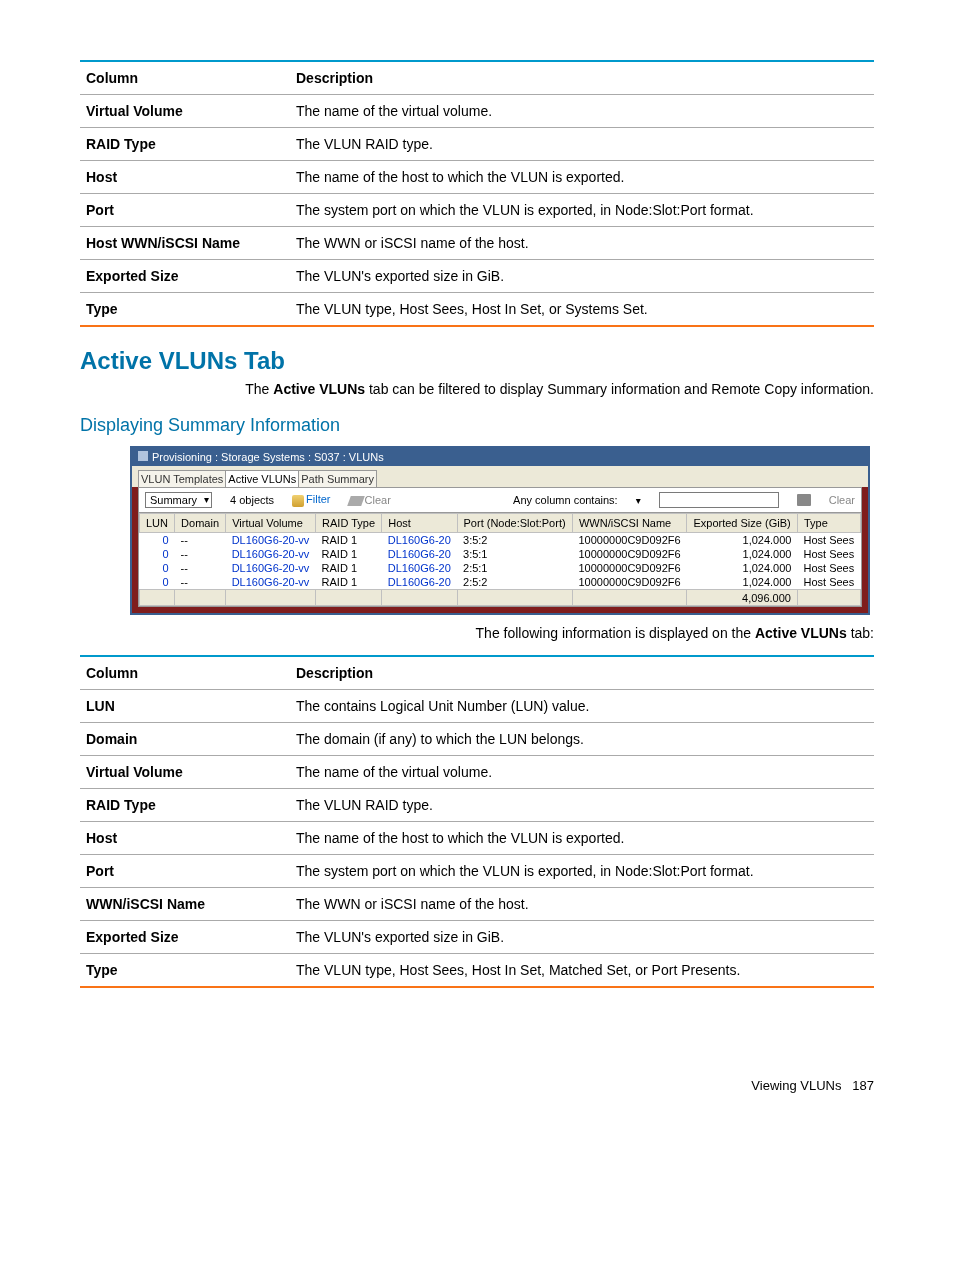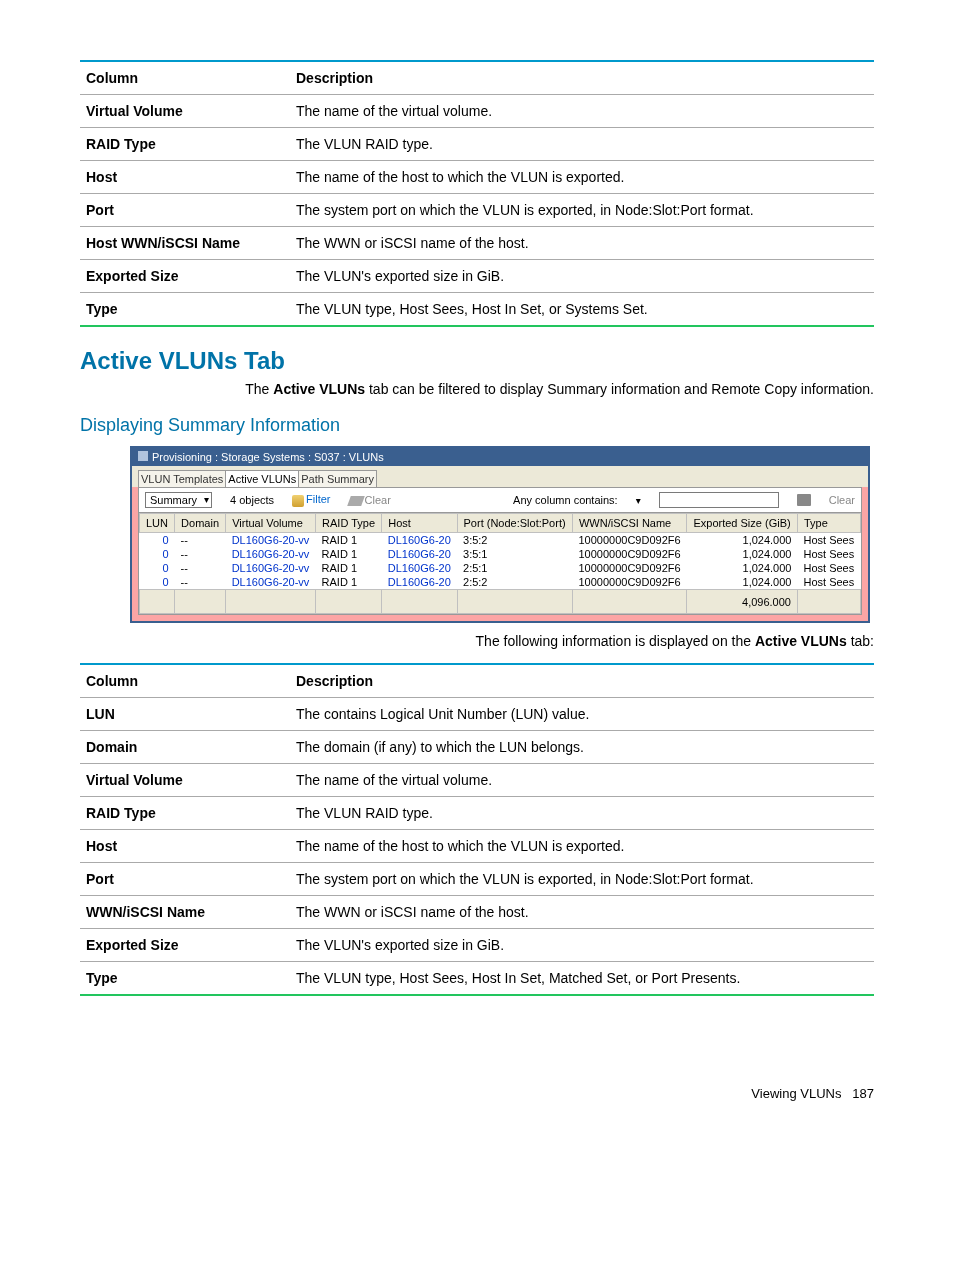--- a/index.html
+++ b/index.html
@@ -9,21 +9,21 @@
     padding: 60px 80px 40px 80px;
     color: #000;
     font-size: 14px;
     width: 954px;
   }
   table.desc-table {
     width: 100%;
     border-collapse: collapse;
     margin-bottom: 20px;
     border-top: 2px solid #0099cc;
-    border-bottom: 2px solid #22c55e;
+    border-bottom: 2px solid #f97316;
   }
   table.desc-table th, table.desc-table td {
     text-align: left;
     padding: 8px 6px;
     border-bottom: 1px solid #aaa;
     vertical-align: top;
   }
   table.desc-table tr:last-child td { border-bottom: none; }
   table.desc-table th {
     font-weight: bold;
@@ -50,21 +50,21 @@
     font-size: 14px;
     text-align: right;
   }
   p.body b { font-weight: bold; }
   .screenshot {
     margin: 0 0 10px 50px;
     border: 2px solid #3a5f8f;
     font-family: Tahoma, Arial, sans-serif;
     font-size: 11px;
     color: #000;
-    background: #fca5a5;
+    background: #7f1d1d;
     width: 740px;
   }
   .ss-title {
     background: #3a5f8f;
     color: #fff;
     padding: 3px 6px;
     font-size: 11px;
   }
   .ss-title .icon {
     display:inline-block; width:10px; height:10px; background:#b0c4de; margin-right:4px;
@@ -138,21 +138,21 @@
   }
   .ss-grid td {
     padding:1px 6px;
     white-space:nowrap;
   }
   .ss-grid td.link { color:#0033cc; cursor:pointer; }
   .ss-grid td.num { text-align:right; }
   .ss-grid tfoot td {
     border:1px solid #c0c0c0;
     background:#ece9d8;
-    height:24px;
+    height:16px;
   }
   .footer {
     text-align: right;
     font-size: 13px;
     margin-top: 90px;
     color:#000;
   }
   .filter-icon { display:inline-block; width:12px;height:12px;background:linear-gradient(#f0d070,#d0a030);border-radius:2px;vertical-align:middle;margin-right:2px;}
   .eraser-icon { display:inline-block; width:14px;height:10px;background:#aaa;vertical-align:middle;margin-right:2px;transform:skewX(-20deg);}
 </style>

